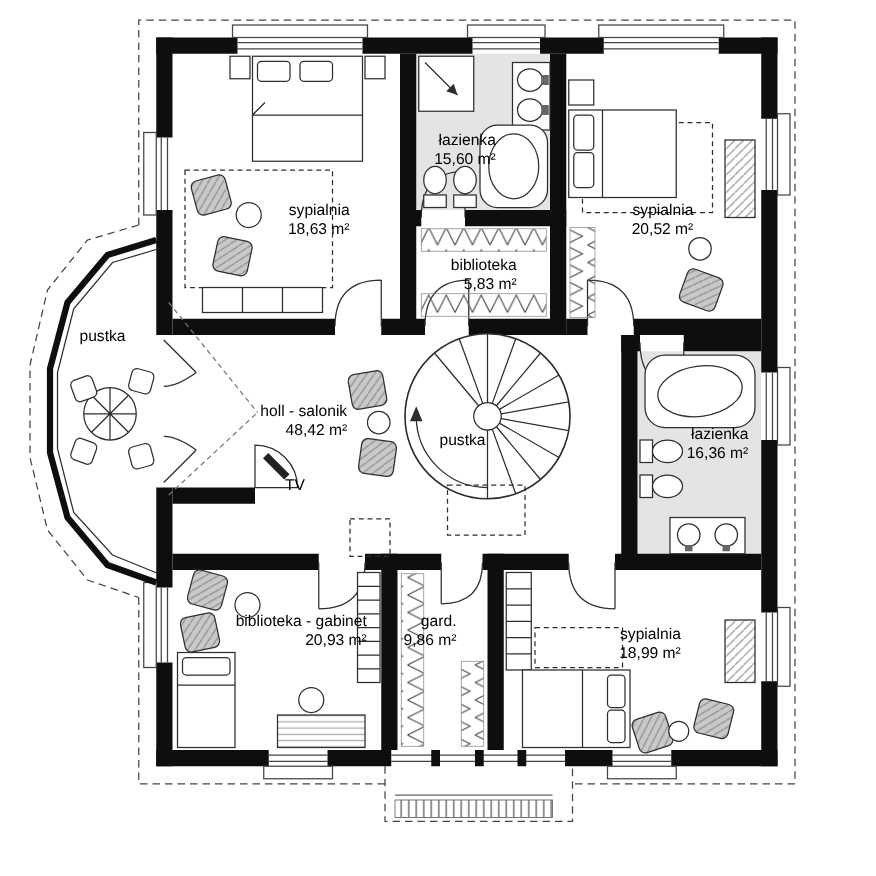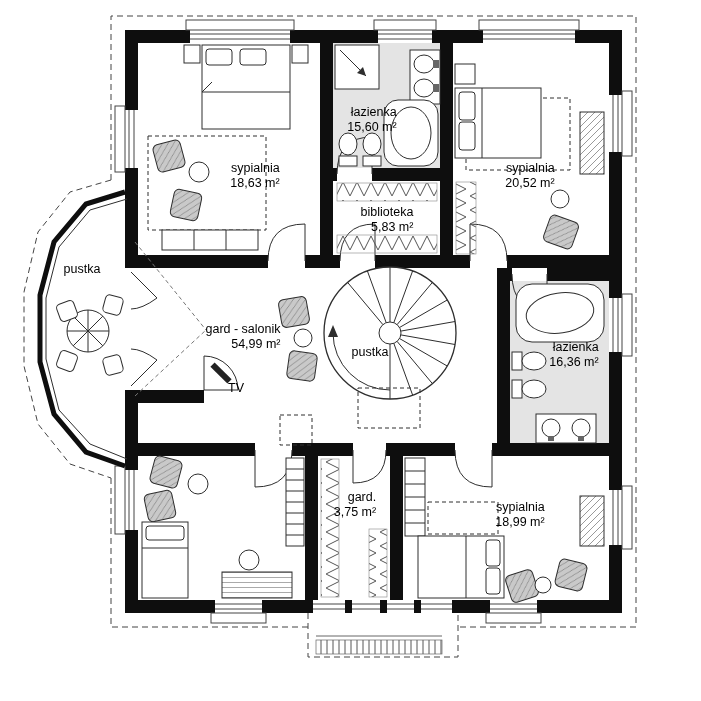--- a/index.html
+++ b/index.html
@@ -349,34 +349,38 @@
     <span>20,52 m²</span>
   </div>
   <div class="lbl" style="left:387px;top:205px">
     <span>biblioteka</span>
     <span>5,83 m²</span>
   </div>
   <div class="lbl" style="left:82px;top:262px">
     <span>pustka</span>
   </div>
   <div class="lbl" style="left:243px;top:322px">
-    <span>gard - salonik</span>
-    <span>54,99 m²</span>
+    <span>holl - salonik</span>
+    <span>48,42 m²</span>
   </div>
   <div class="lbl" style="left:370px;top:345px">
     <span>pustka</span>
   </div>
   <div class="lbl" style="left:574px;top:340px">
     <span>łazienka</span>
     <span>16,36 m²</span>
   </div>
   <div class="lbl" style="left:236px;top:381px">
     <span>TV</span>
   </div>
-  <div class="lbl" style="left:355px;top:490px">
+  <div class="lbl" style="left:241px;top:490px">
+    <span>biblioteka - gabinet</span>
+    <span>20,93 m²</span>
+  </div>
+  <div class="lbl" style="left:344px;top:490px">
     <span>gard.</span>
-    <span>3,75 m²</span>
+    <span>9,86 m²</span>
   </div>
   <div class="lbl" style="left:520px;top:500px">
     <span>sypialnia</span>
     <span>18,99 m²</span>
   </div>
 </div>
 
 </body></html>

